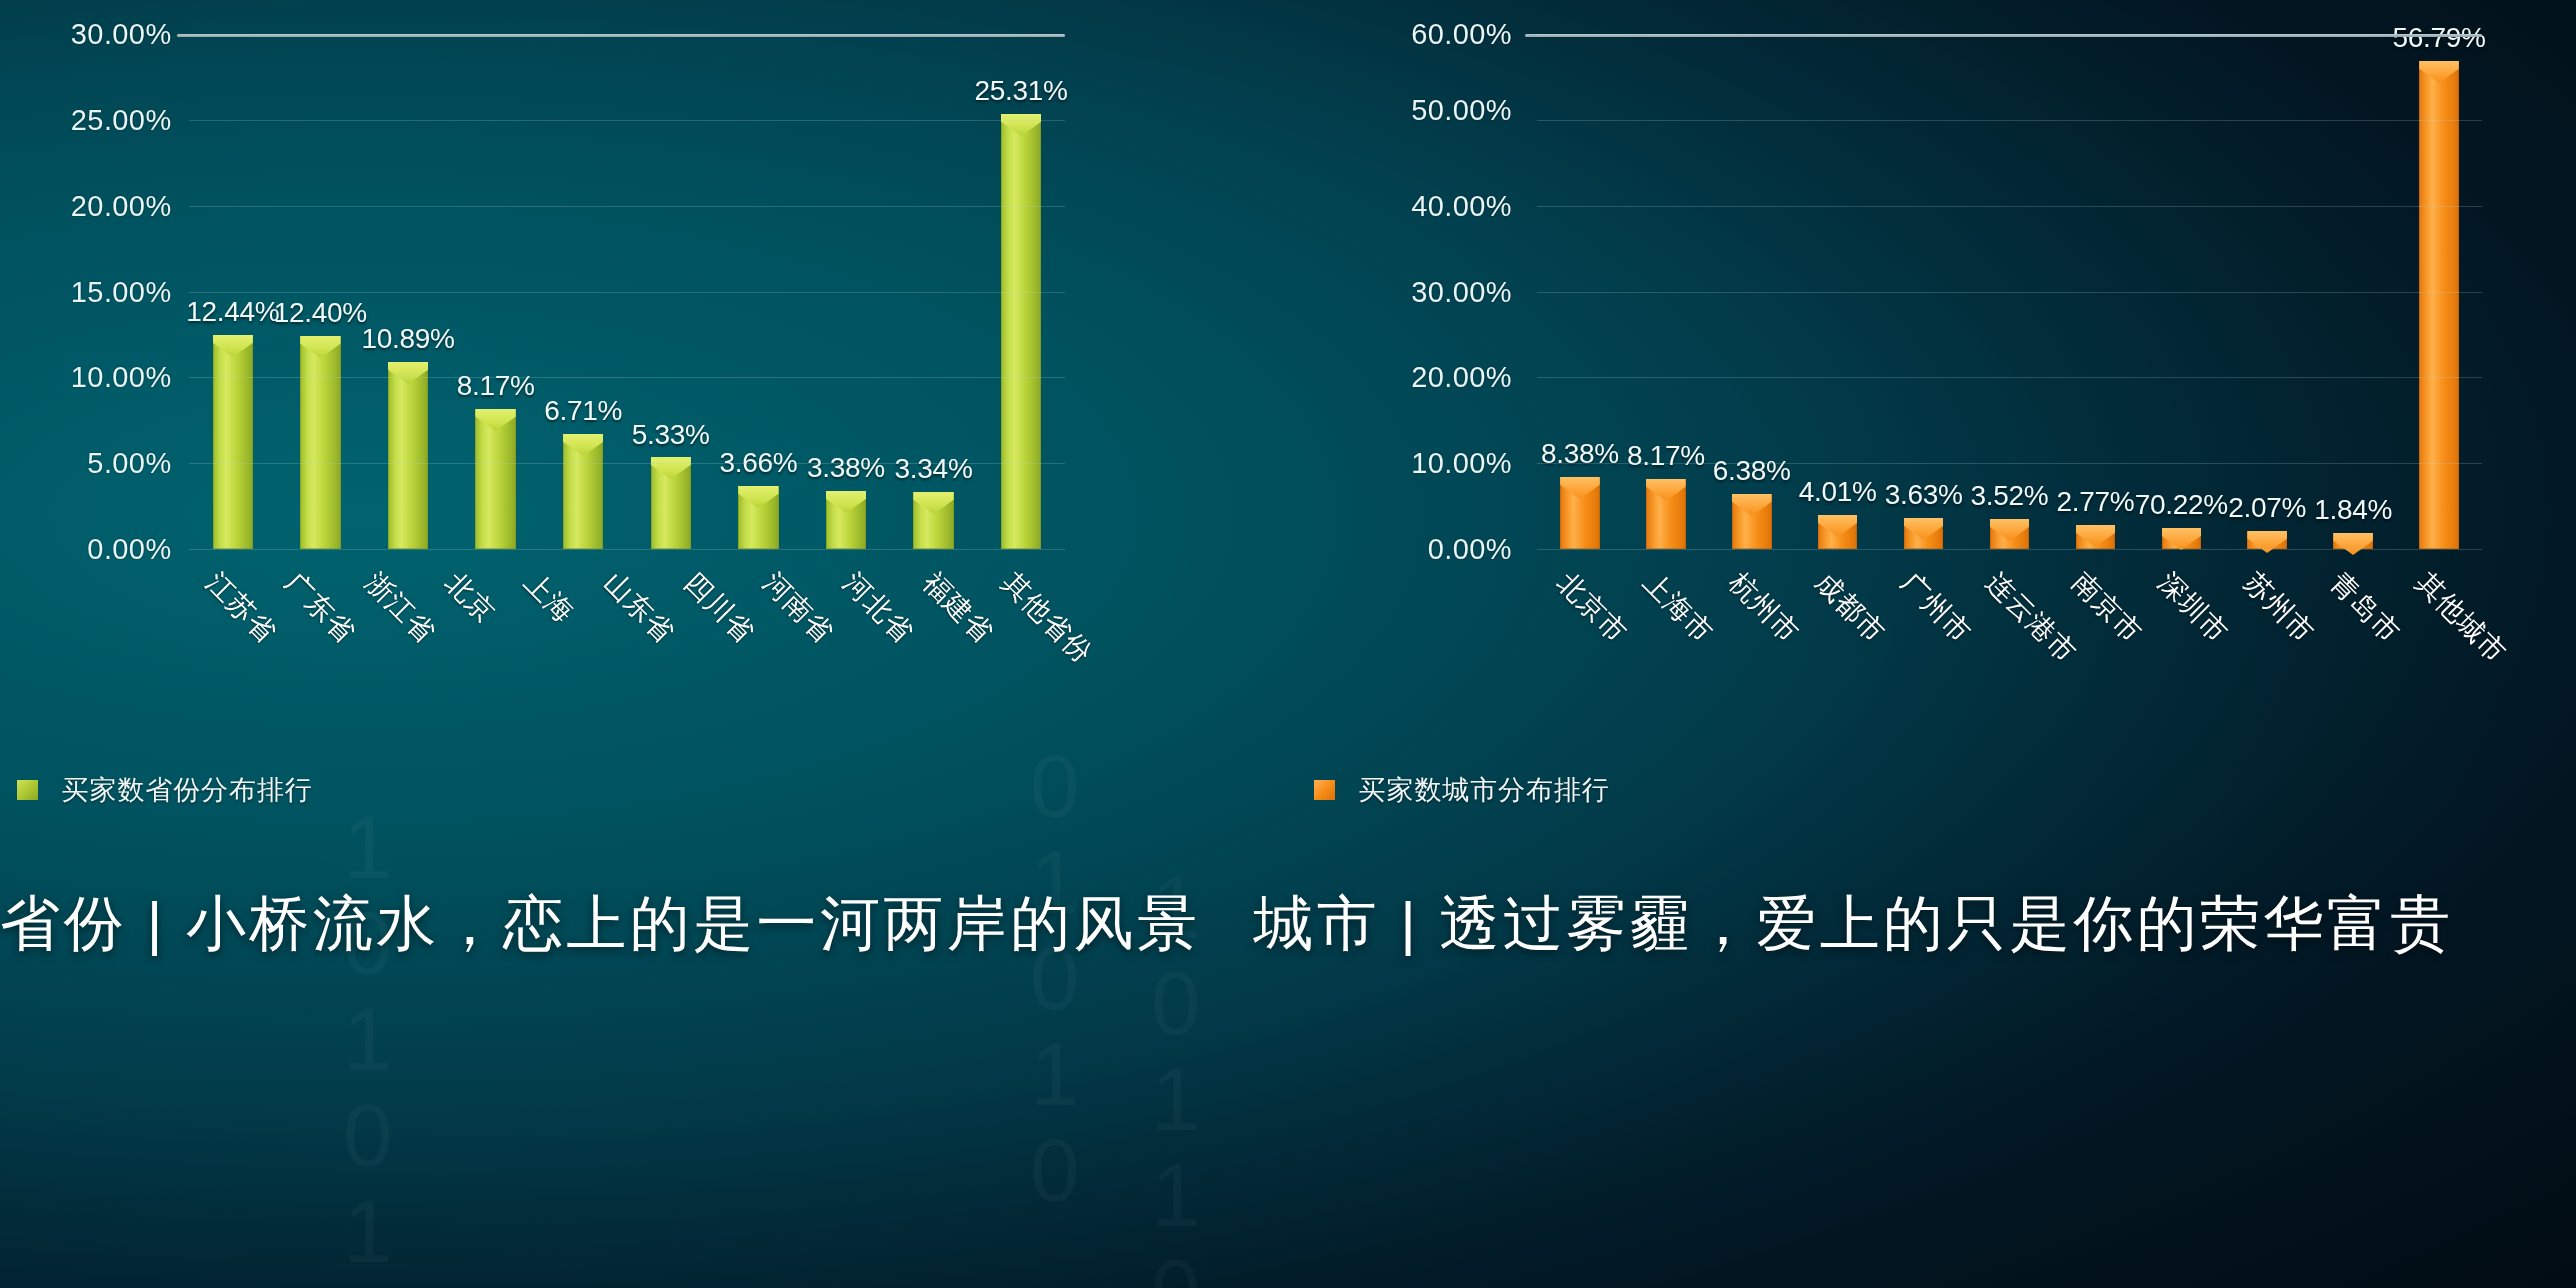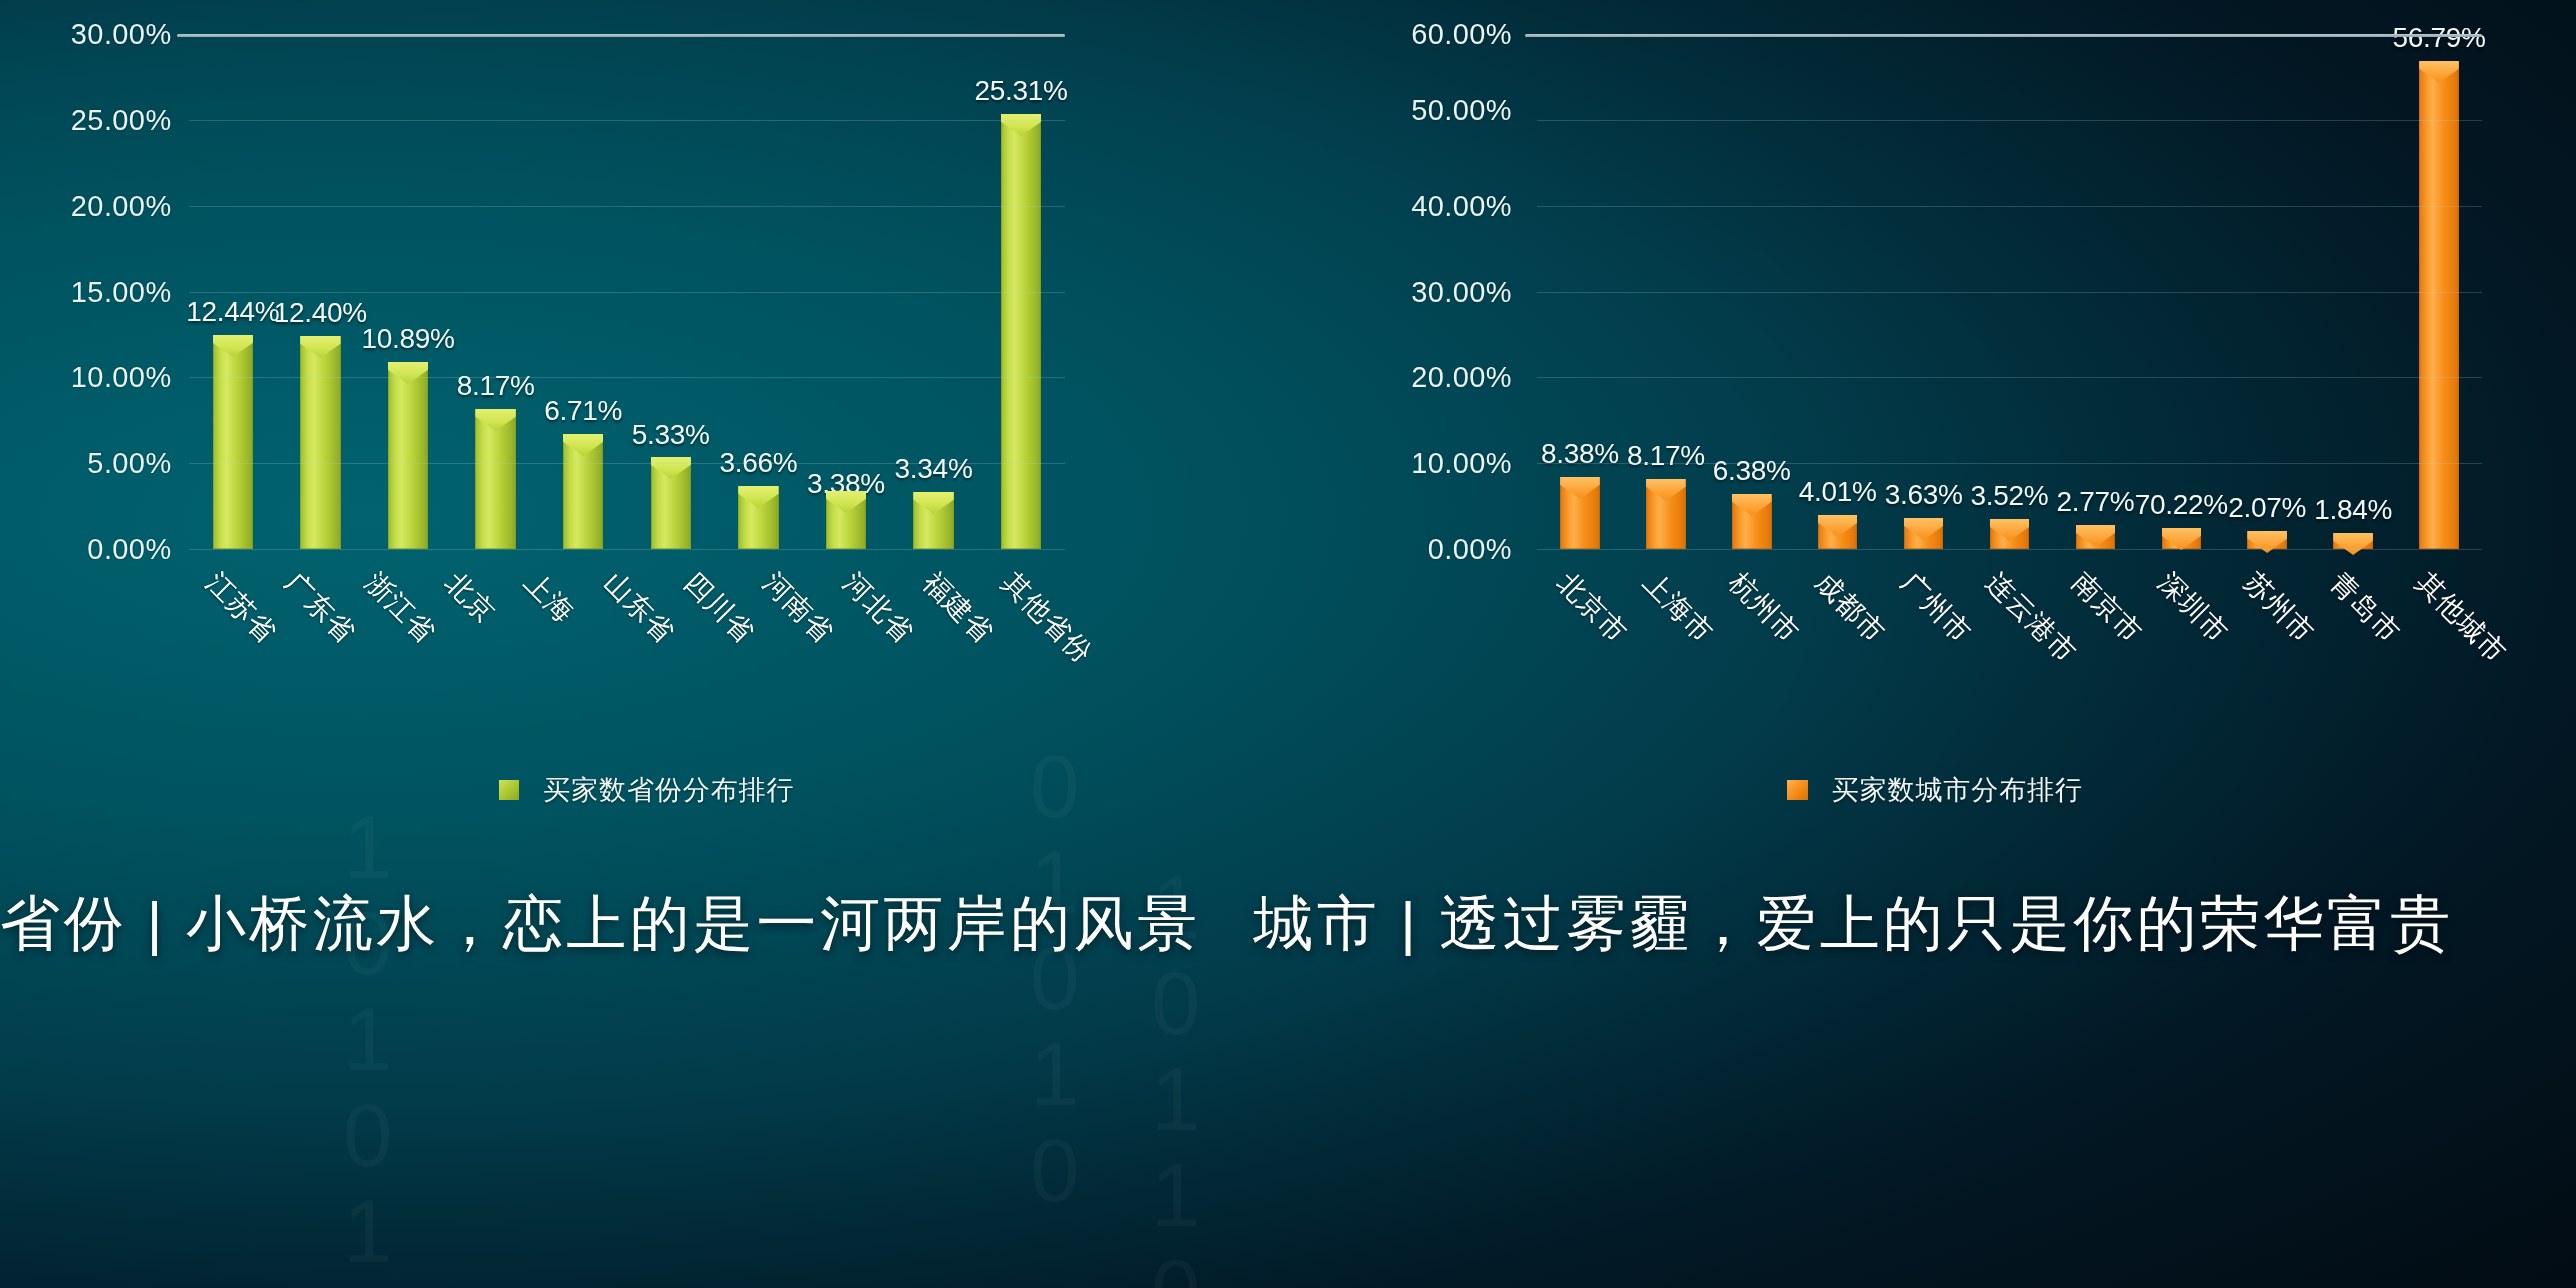--- a/index.html
+++ b/index.html
@@ -138,21 +138,21 @@
     color:#ffffff;
     font-size:27.5px;
     letter-spacing:0.9px;
     text-shadow:0 0.9px 2.6px rgba(0,0,0,.6);
   }
   #panel-right .cat-label { color:#fdfdfd; }
 
   
   .legend {
     position:absolute; top:738px; left:0; right:12px;
-    display:flex; justify-content:center; align-items:center; gap:24px;
+    display:flex; align-items:center; gap:24px;
   }
   .legend-swatch { width:20.6px; height:20.6px; display:block; }
   .legend-swatch.green  { background:linear-gradient(135deg,#cfe35a 0%,#aac62f 55%,#8ea626 100%); }
   .legend-swatch.orange { background:linear-gradient(135deg,#ffb355 0%,#f58a15 55%,#d9700a 100%); }
   .legend-text {
     color:#f0f8f9; font-size:27px; letter-spacing:0.9px;
     text-shadow:0 0.9px 2.6px rgba(0,0,0,.5);
   }
 
   
@@ -242,21 +242,21 @@
                 <span class="cap"></span>
               </div>
             </div>
             <div class="bar-slot">
               <div class="bar-value" style="bottom: 70px;">3.66%</div>
               <div class="bar green" style="height: 63px;">
                 <span class="cap"></span>
               </div>
             </div>
             <div class="bar-slot">
-              <div class="bar-value" style="bottom: 49px; margin-top: 44px;">3.38%</div>
+              <div class="bar-value" style="bottom: 65px; margin-top: 44px;">3.38%</div>
               <div class="bar green" style="height: 58px;">
                 <span class="cap"></span>
               </div>
             </div>
             <div class="bar-slot">
               <div class="bar-value" style="bottom: 64px;">3.34%</div>
               <div class="bar green" style="height: 57px;">
                 <span class="cap"></span>
               </div>
             </div>

